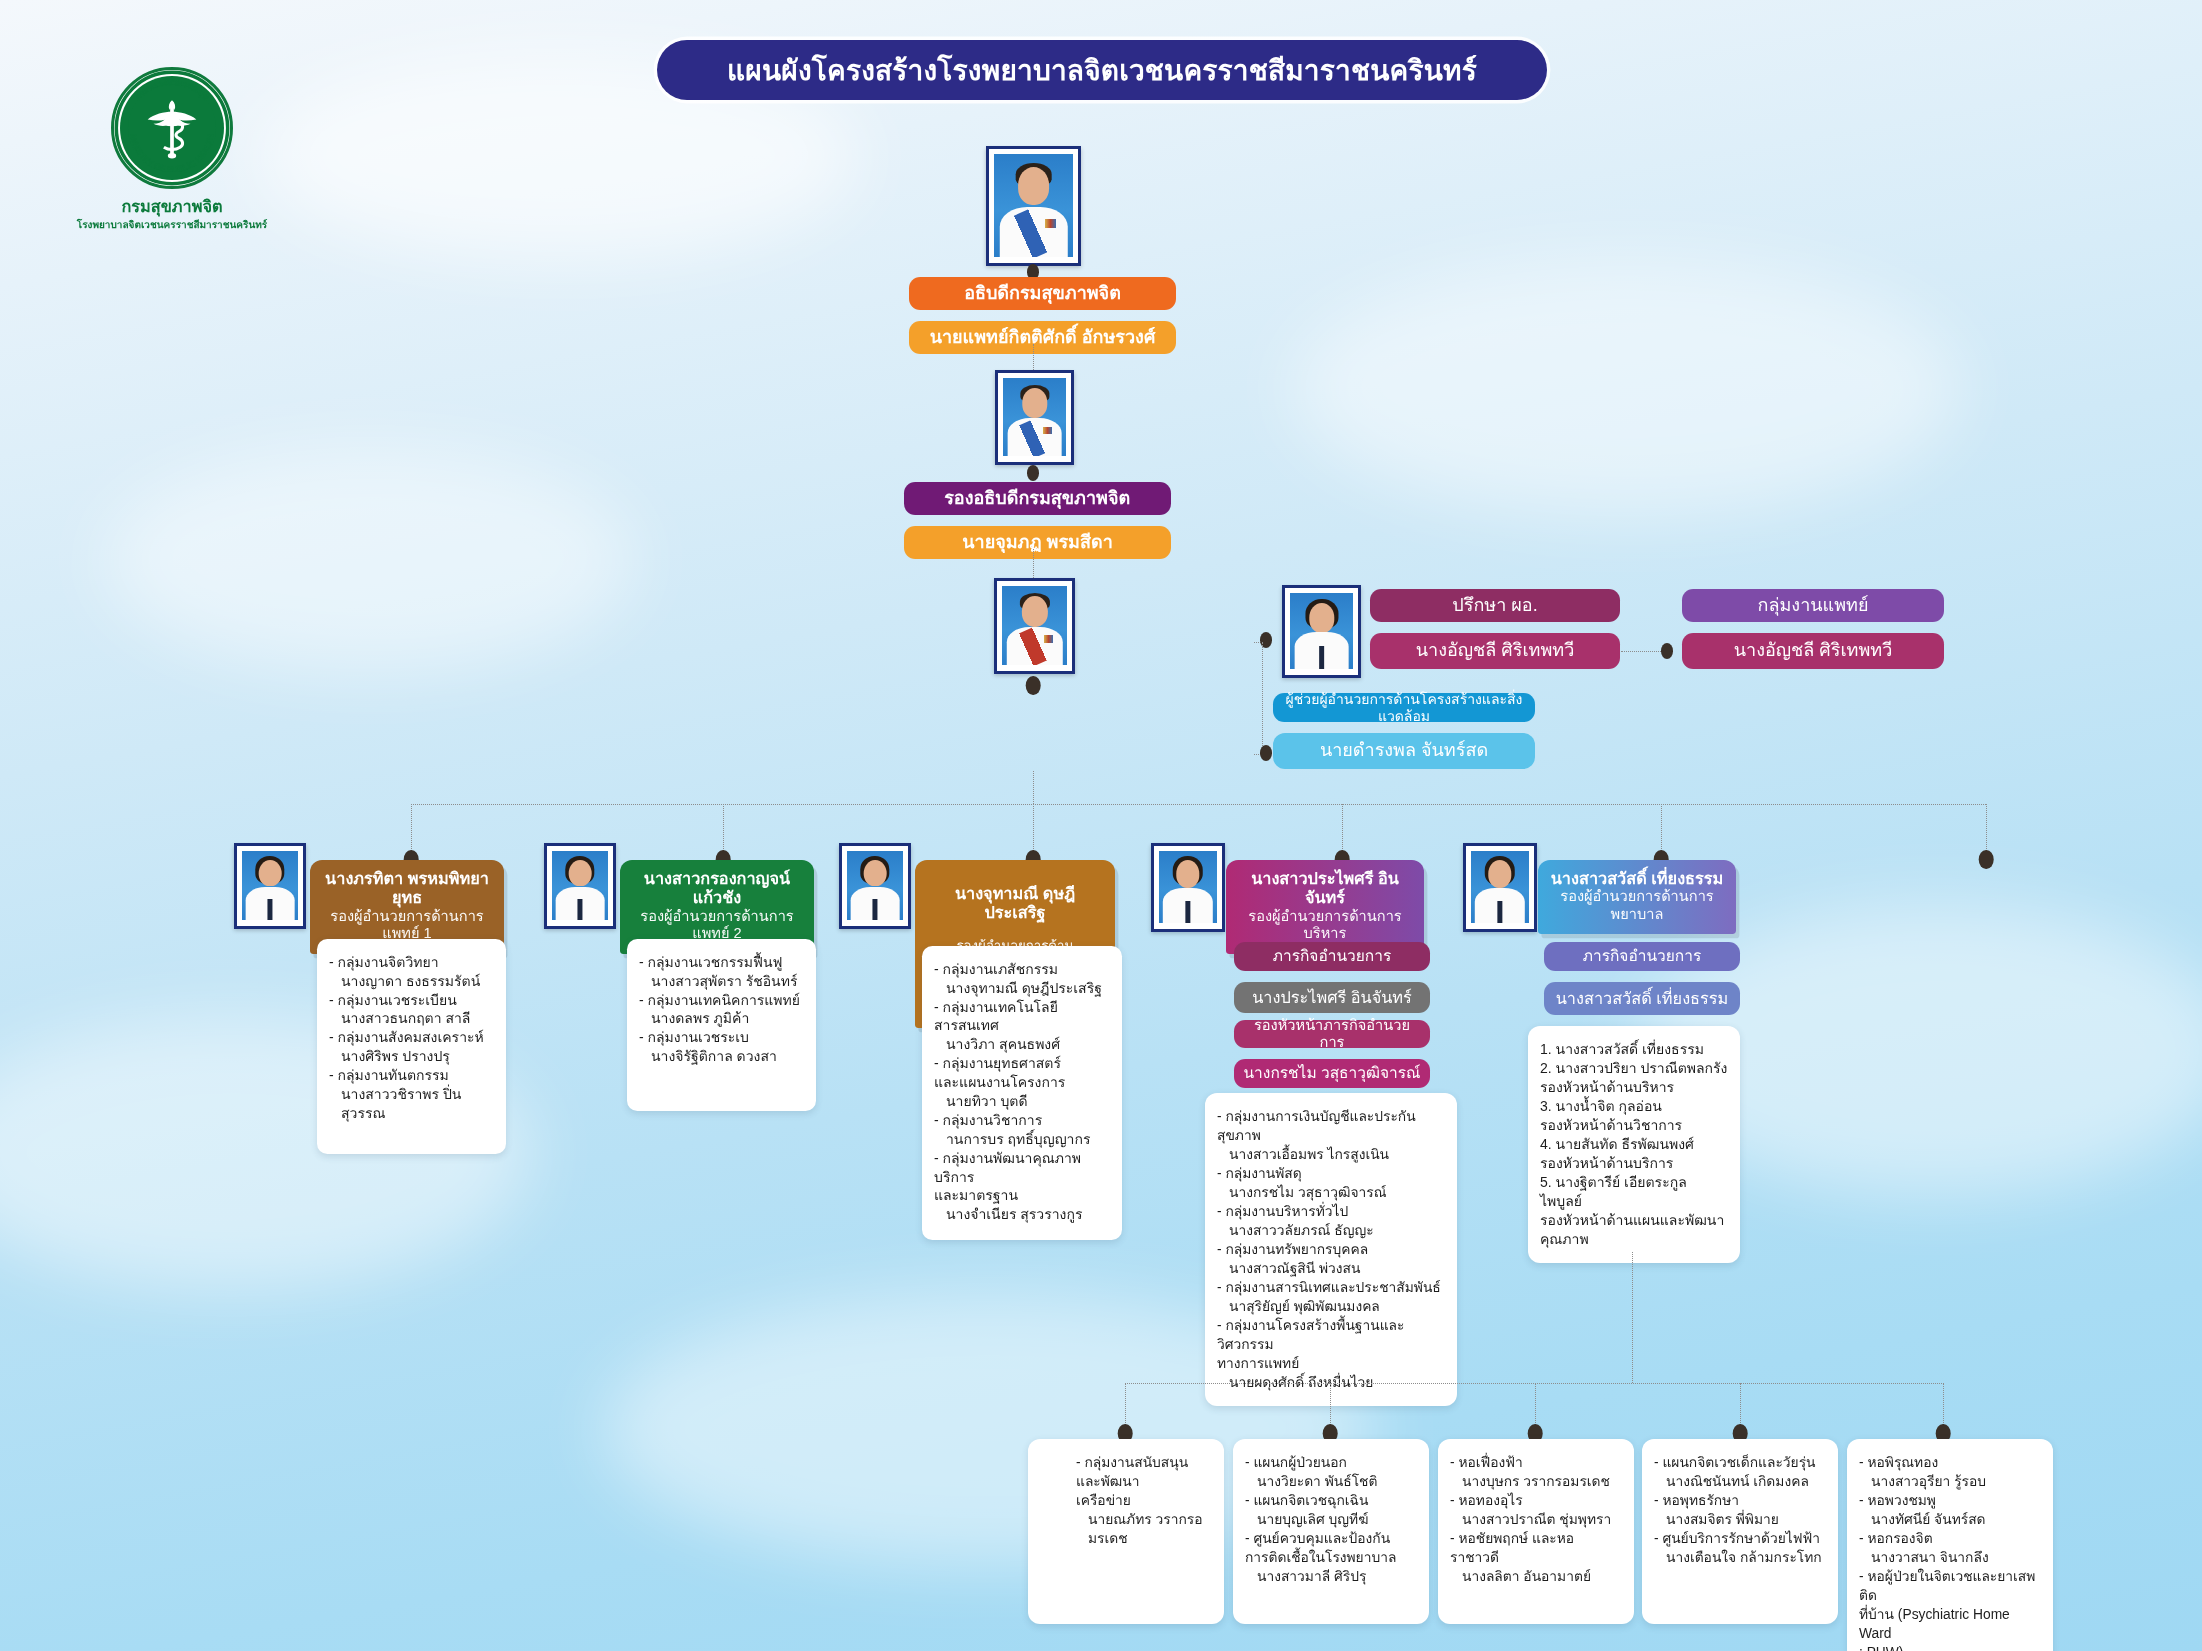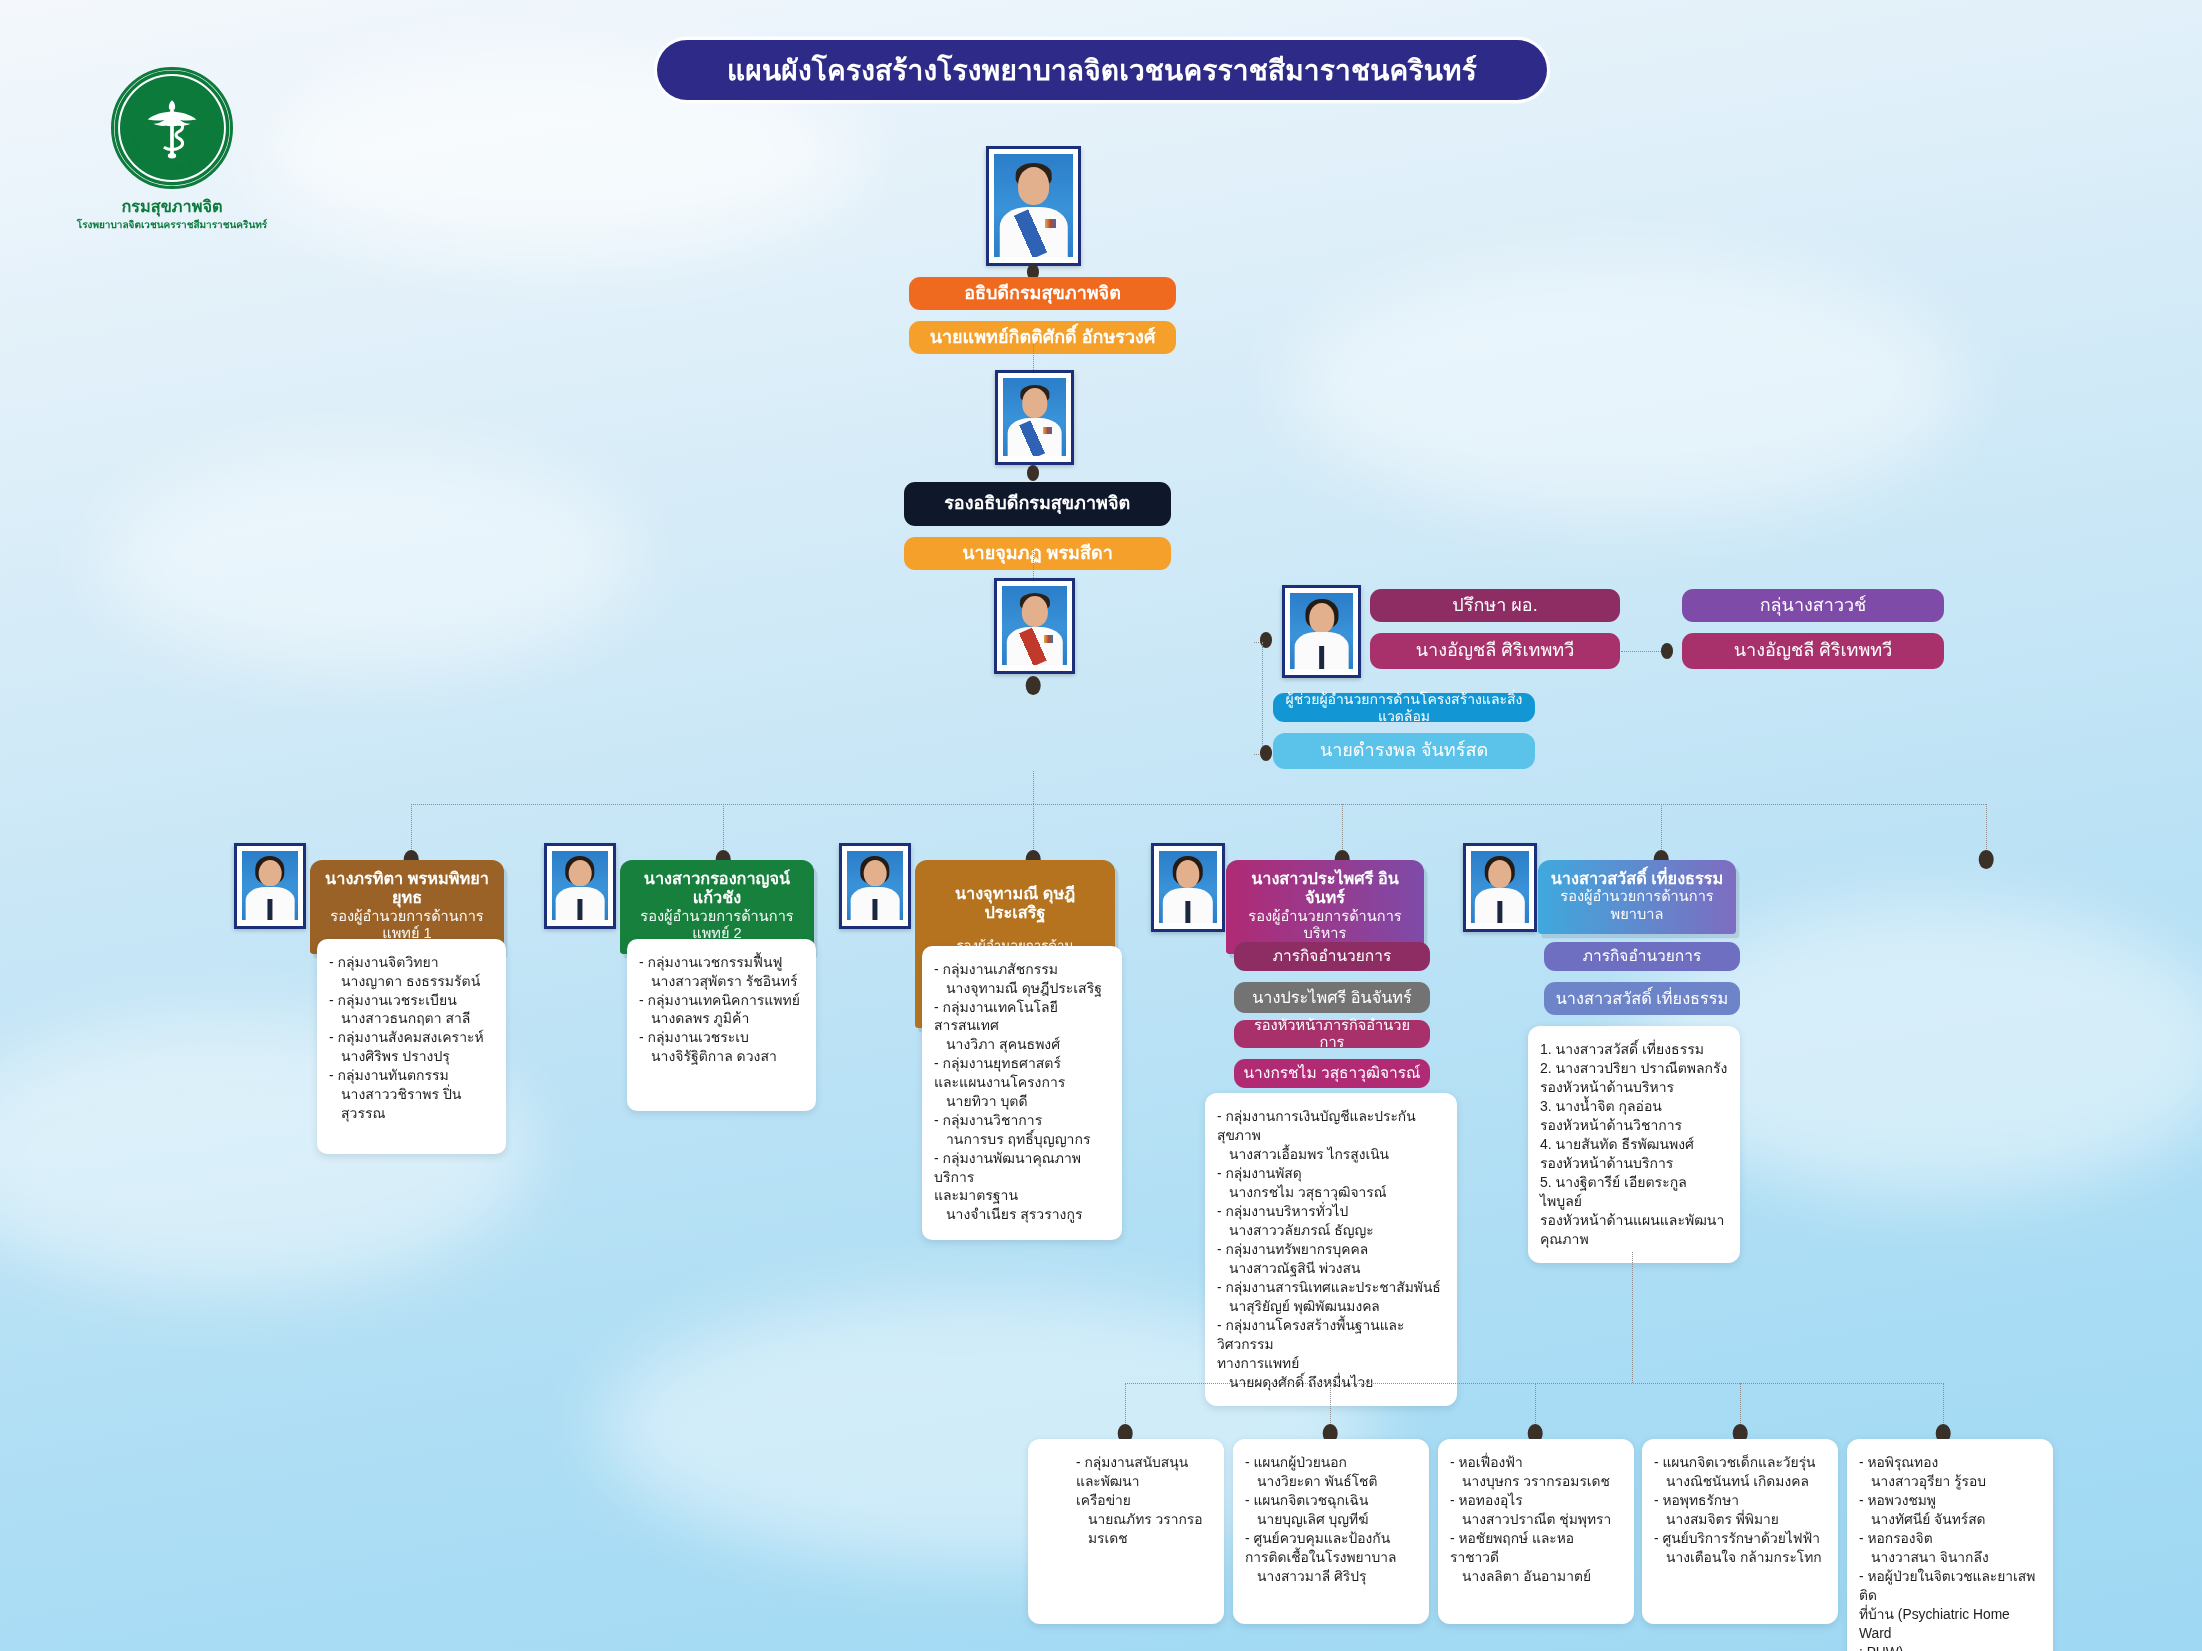--- a/index.html
+++ b/index.html
@@ -161,21 +161,21 @@
           <div class="head"></div>
       <div class="body"></div>
           <div class="sash"></div>
           <div class="med"></div>
         </div>
       </div>
   </div>
   <div class="node sm" style="left:1033px; top:465px;"></div>
 
   <div class="chip" style="left:904px; top:482px; width:267px;">
-    <div class="top" style="background:#0f172a; height:44px; font-size:18px; font-weight:700;padding-left:8px;">รองอธิบดีกรมสุขภาพจิต</div>
+    <div class="top" style="background:#701a75; height:33px; font-size:18px; font-weight:700;padding-left:8px;">รองอธิบดีกรมสุขภาพจิต</div>
     <div class="bot" style="background:#f4a02a; height:33px; font-size:18px; font-weight:700;">นายจุมภฏ  พรมสีดา</div>
   </div>
 
   <div class="vline" style="left:1033px; top:549px; height:31px;"></div>
 
   <div class="photo" style="left:994px; top:578px; width:81px; height:96px;">
     <div class="mat">
         <div class="face">
           <div class="hair"></div>
           <div class="head"></div>
@@ -206,21 +206,21 @@
   </div>
   <div class="chip" style="left:1370px; top:589px; width:250px;">
     <div class="top" style="background:#8e2d63; height:33px; font-size:18px;">ปรึกษา ผอ.</div>
     <div class="bot" style="background:#a8316b; height:36px; font-size:18px;">นางอัญชลี  ศิริเทพทวี</div>
   </div>
 
   <div class="hline" style="left:1621px; top:651px; width:50px;"></div>
   <div class="node sm" style="left:1667px; top:643px;"></div>
 
   <div class="chip" style="left:1682px; top:589px; width:262px;">
-    <div class="top" style="background:#7e4ba8; height:33px; font-size:18px;">กลุ่นางสาววช์</div>
+    <div class="top" style="background:#7e4ba8; height:33px; font-size:18px;">กลุ่มงานแพทย์</div>
     <div class="bot" style="background:#a8316b; height:36px; font-size:18px;">นางอัญชลี ศิริเทพทวี</div>
   </div>
 
   <div class="chip" style="left:1273px; top:693px; width:262px;">
     <div class="top" style="background:#1397d4; height:29px; font-size:14px;">ผู้ช่วยผู้อำนวยการด้านโครงสร้างและสิ่งแวดล้อม</div>
     <div class="bot" style="background:#5bc3ea; height:36px; font-size:18px;border-radius:12px;">นายดำรงพล จันทร์สด</div>
   </div>
 
   <div class="vline" style="left:1033px; top:771px; height:33px;"></div>
   <div class="hline" style="left:411px; top:804px; width:1575px;"></div>

